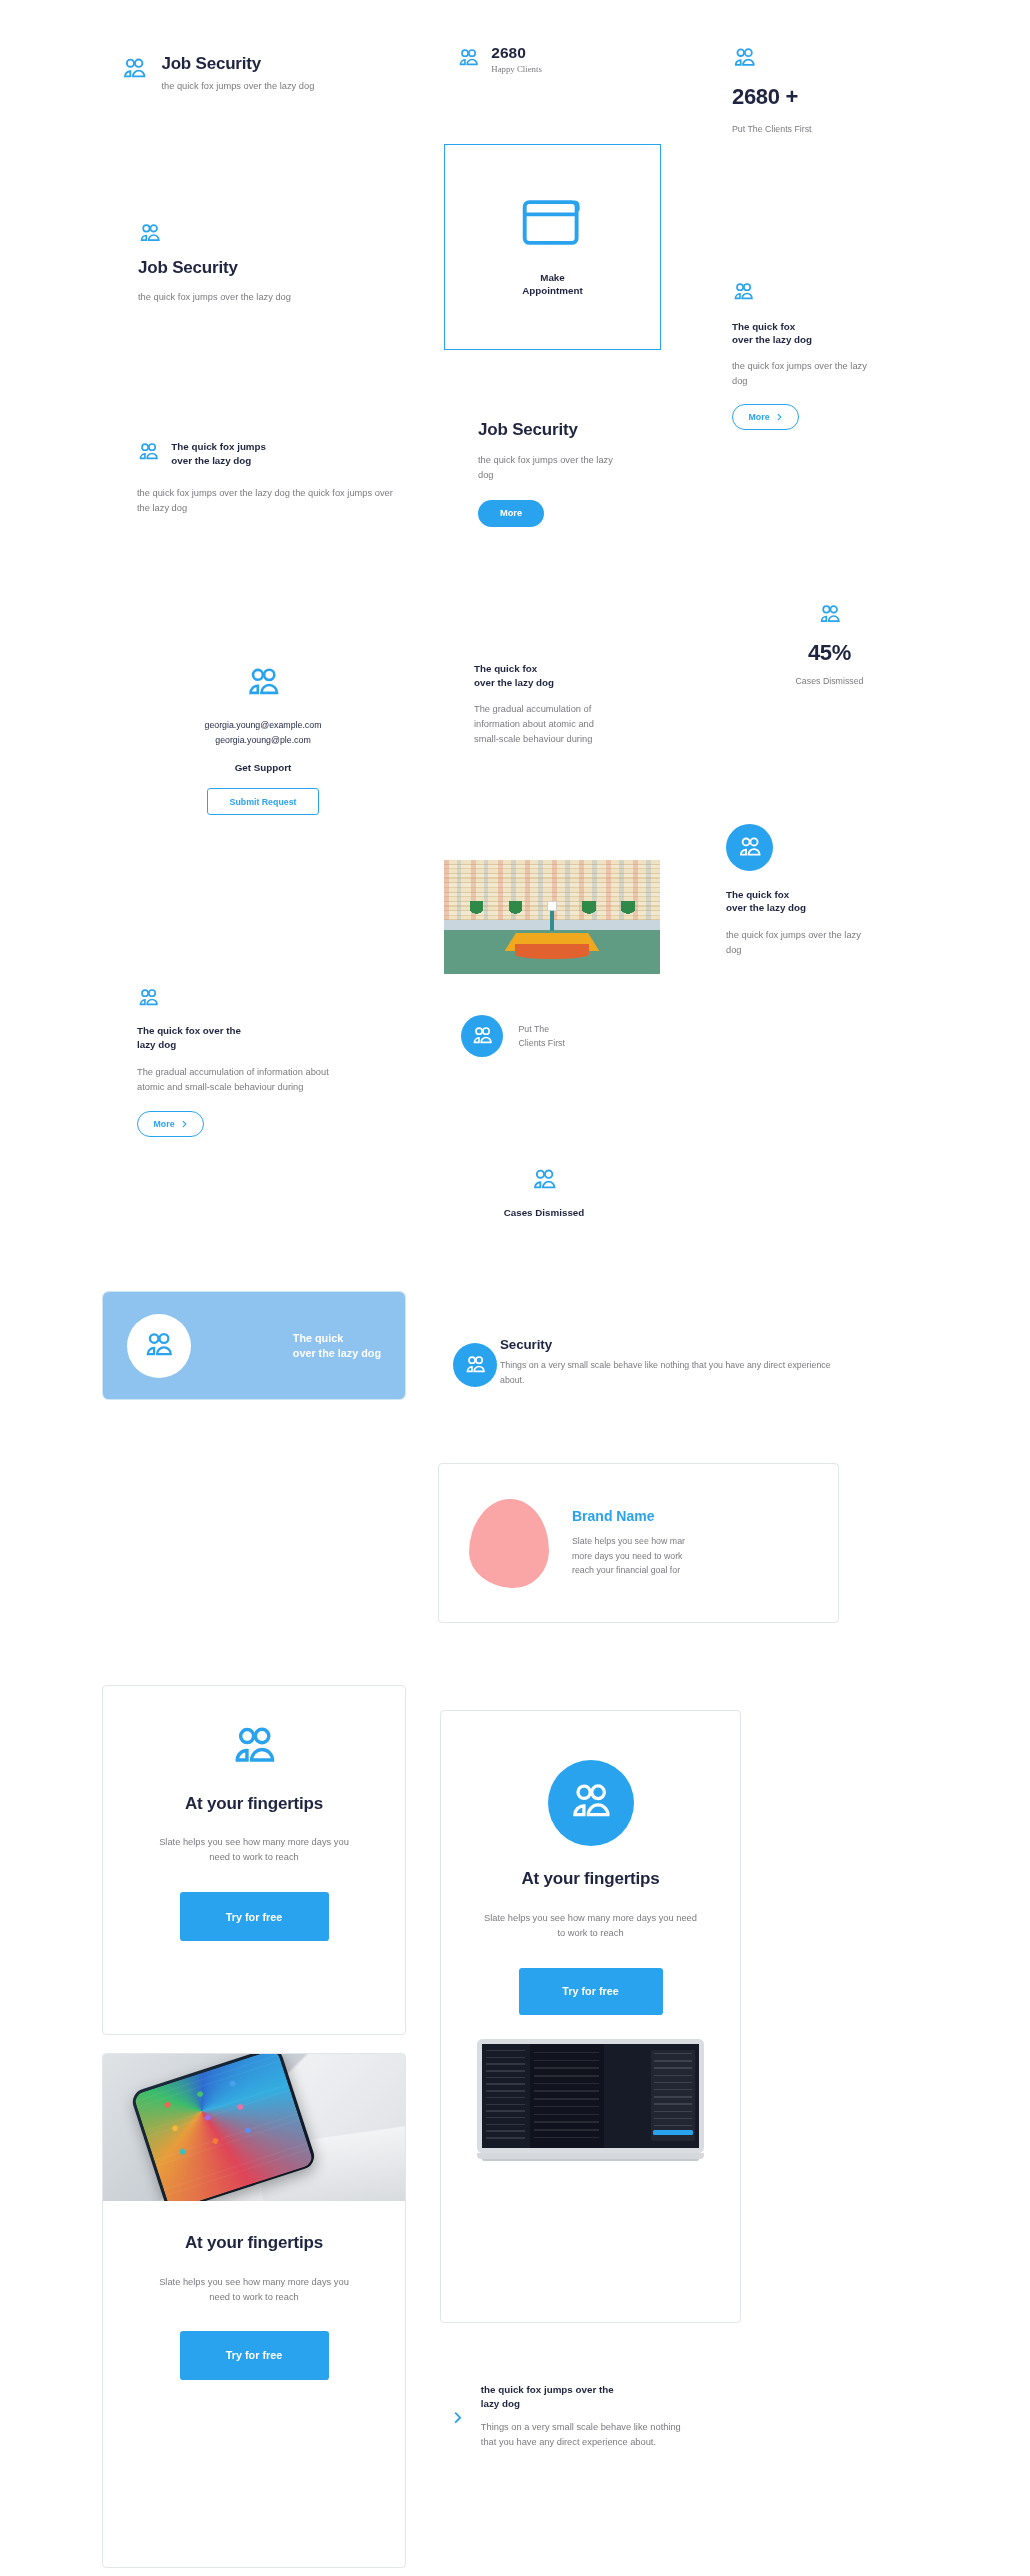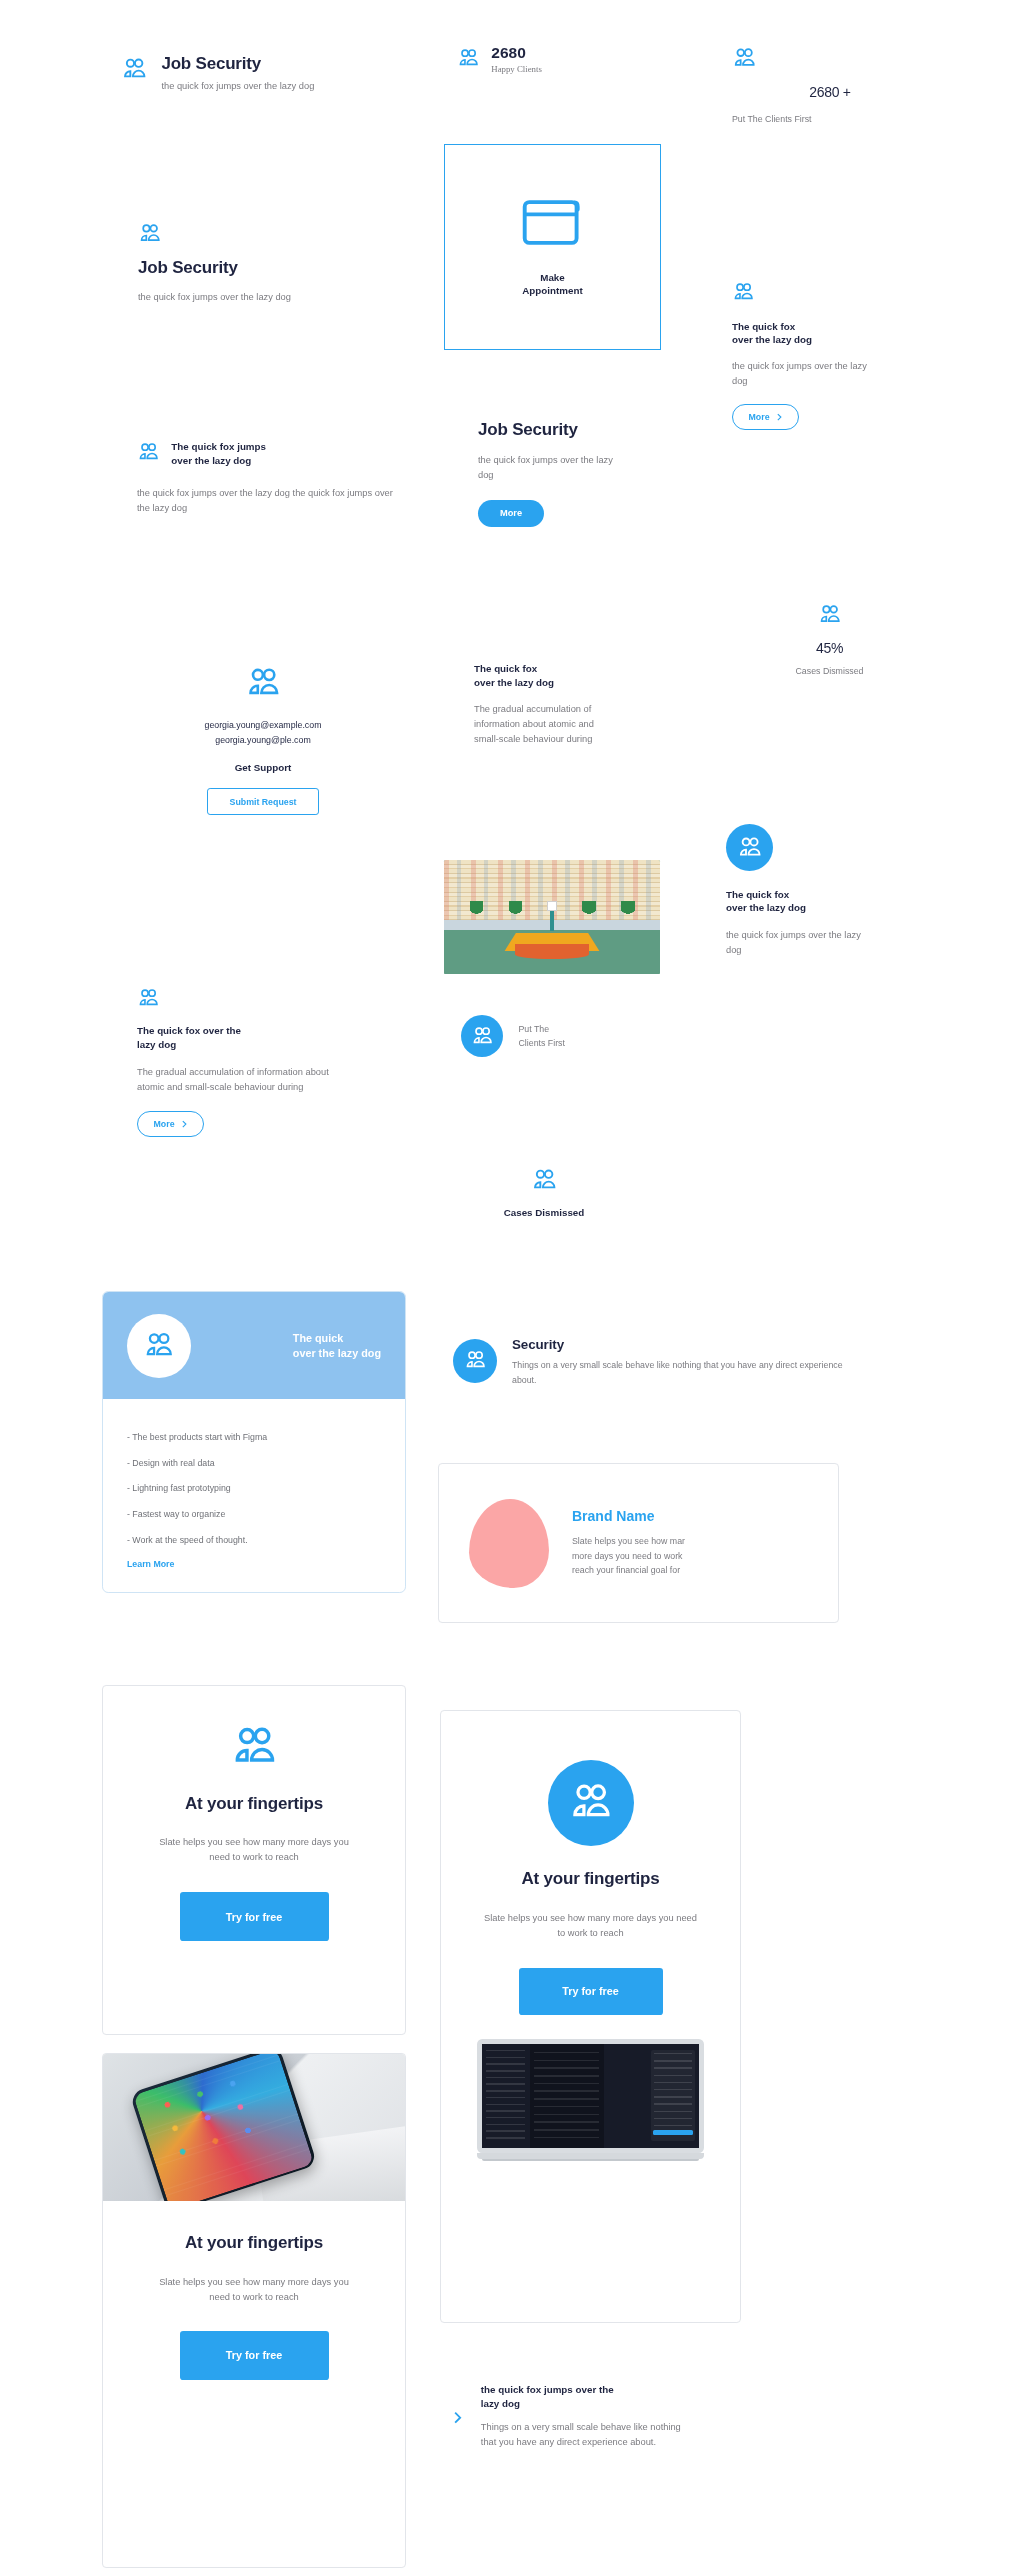--- a/index.html
+++ b/index.html
@@ -18,21 +18,21 @@
     --muted: #6e6e73;
     --border: #e2e5ea;
   }
 
   .abs { position: absolute; }
 
   
   .h-lg   { font-size: 17px; font-weight: 700; color: var(--ink); letter-spacing: -0.2px; }
   .h-md   { font-size: 13.4px; font-weight: 700; color: var(--ink); letter-spacing: -0.1px; }
   .h-xs   { font-size: 9.8px; font-weight: 700; color: var(--ink); line-height: 1.4; }
-  .stat   { font-size: 14px; font-weight: 400; color: var(--ink); letter-spacing: -0.3px; text-align: center; }
+  .stat   { font-size: 22px; font-weight: 700; color: var(--ink); letter-spacing: -0.3px; }
   .stat-sm{ font-size: 15.5px; font-weight: 800; color: var(--ink); }
   .p      { font-size: 9.3px; color: #7b7b80; line-height: 1.62; }
   .p-sm   { font-size: 8.8px; color: #7b7b80; line-height: 1.65; }
   .cap    { font-size: 8.8px; color: #7b7b80; }
 
   
   .ppl { display: block; }
   .ppl path, .ppl circle { fill: none; stroke: var(--accent); stroke-width: 1.7; }
   .ppl-white path, .ppl-white circle { stroke: #ffffff; }
 
@@ -433,31 +433,23 @@
           <circle cx="15.7" cy="6.4" r="3.3"></circle>
           <path d="M3.6 18.1c0-2.5 2.1-4.6 4.7-4.6v4.6z"></path>
           <path d="M10.6 18.1c0-2.8 2.3-5.1 5.1-5.1s5.1 2.3 5.1 5.1z"></path>
         </svg>
     </div>
     <div>
       <div style="font-size:10.8px; font-weight:700; color:#fff;">The quick</div>
       <div style="font-size:10.8px; font-weight:700; color:#fff; margin-top:3.1px;">over the lazy dog</div>
     </div>
   </div>
-  <div style="padding:32px 24px 23px;">
-    <div class="list-line" style="max-width:191px;">-  The best products start with Figma</div>
-    <div class="list-line" style="margin-top:12.4px;">- Design with real data</div>
-    <div class="list-line" style="margin-top:12.4px;">- Lightning fast prototyping</div>
-    <div class="list-line" style="margin-top:12.4px;">- Fastest way to organize</div>
-    <div class="list-line" style="margin-top:12.4px;">- Work at the speed of thought.</div>
-    <div class="link" style="margin-top:12.4px;">Learn More</div>
-  </div>
-</div>
-
-<div class="abs" style="left:453px; top:1334px; width:412px; display:flex; gap:15px; align-items:center;">
+</div>
+
+<div class="abs" style="left:453px; top:1334px; width:412px; display:flex; gap:3px; align-items:flex-end;">
   <div class="circle-badge" style="width:44px; height:44px; flex:0 0 auto;">
     <svg class="ppl ppl-white" width="23" height="23" viewBox="0 0 24 24">
         <circle cx="8.4" cy="6.4" r="3.2"></circle>
         <circle cx="15.7" cy="6.4" r="3.3"></circle>
         <path d="M3.6 18.1c0-2.5 2.1-4.6 4.7-4.6v4.6z"></path>
         <path d="M10.6 18.1c0-2.8 2.3-5.1 5.1-5.1s5.1 2.3 5.1 5.1z"></path>
       </svg>
   </div>
   <div style="padding-top:3.1px;">
     <div class="h-md">Security</div>

